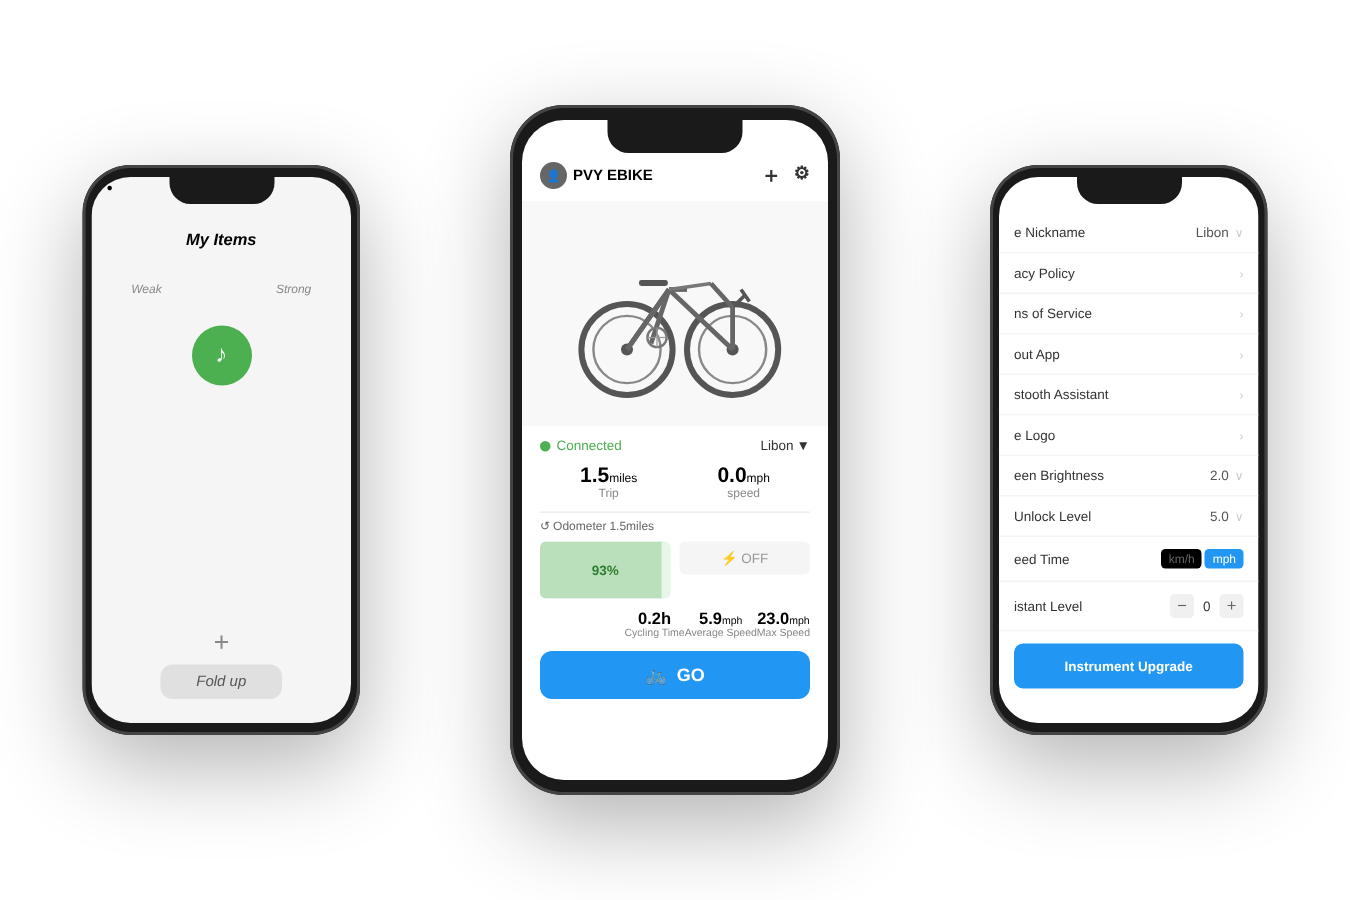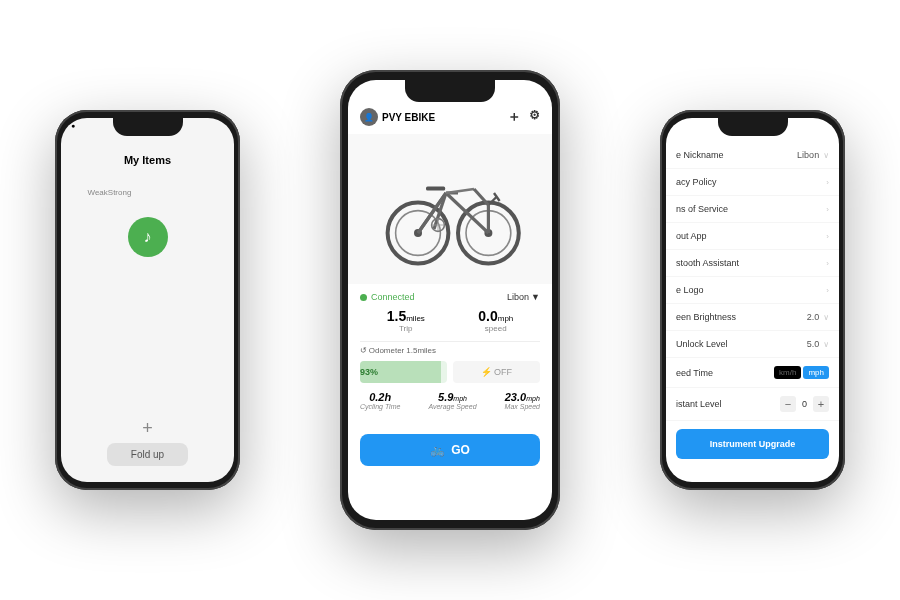--- a/index.html
+++ b/index.html
@@ -98,20 +98,21 @@
 
     
     .left-screen {
       width: 100%;
       height: 100%;
       background: #f5f5f5;
       display: flex;
       flex-direction: column;
       align-items: center;
       padding-top: 28px;
+      font-style: italic;
     }
 
     .left-status-bar {
       position: absolute;
       top: 0;
       left: 0; right: 0;
       height: 22px;
       display: flex;
       align-items: center;
       justify-content: center;
@@ -136,20 +137,21 @@
       margin-bottom: 8px;
     }
 
     .gauge-svg {
       width: 120px;
       height: 80px;
     }
 
     .gauge-sublabels {
       display: flex;
+      justify-content: space-between;
       width: 120px;
       font-size: 8px;
       color: #888;
       margin-top: 2px;
     }
 
     .find-button {
       width: 40px;
       height: 40px;
       border-radius: 50%;
@@ -308,25 +310,26 @@
     }
 
     .battery-row {
       display: flex;
       gap: 6px;
       margin-bottom: 8px;
     }
 
     .battery-bar {
       flex: 1;
-      height: 22px;
+      height: 38px;
       border-radius: 4px;
       background: #e8f5e9;
       display: flex;
       align-items: center;
+      justify-content: center;
       font-size: 9px;
       font-weight: 600;
       color: #2e7d32;
       position: relative;
       overflow: hidden;
     }
 
     .battery-fill {
       position: absolute;
       left: 0; top: 0; bottom: 0;
@@ -342,23 +345,22 @@
       background: #f5f5f5;
       display: flex;
       align-items: center;
       justify-content: center;
       font-size: 9px;
       color: #999;
     }
 
     .speed-row {
       display: flex;
-      justify-content: space-between;
-      margin-bottom: 24px;
-      font-style: italic;
+      justify-content: flex-end;
+      margin-bottom: 8px;
     }
 
     .speed-item {
       text-align: center;
     }
 
     .speed-value {
       font-size: 11px;
       font-weight: 700;
       color: #000;

